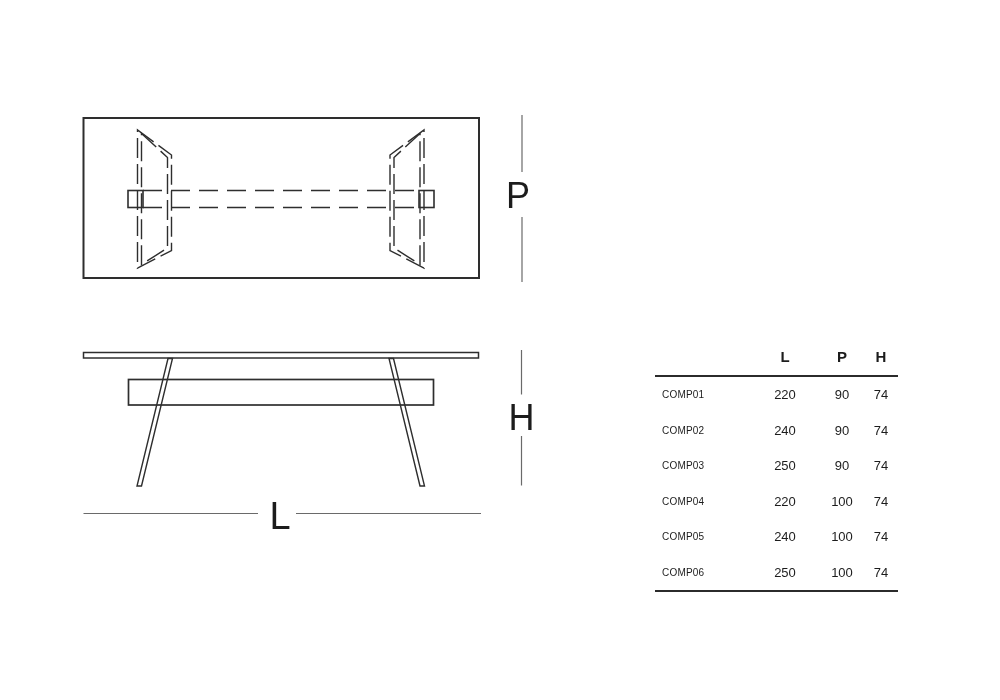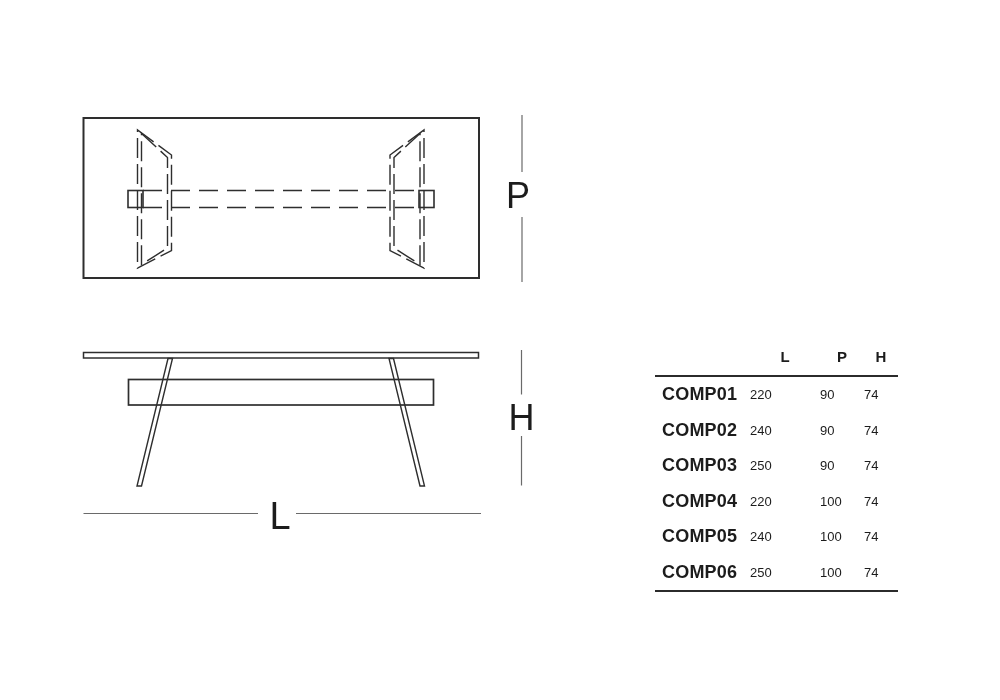--- a/index.html
+++ b/index.html
@@ -9,22 +9,22 @@
   }
   .drawing-svg { position:absolute; left:0; top:0; }
 
   .spec-table { position:absolute; left:655px; top:338px; width:243px; color:#1c1c1c; }
   .sgrid { display:grid; grid-template-columns:95px 70px 44px 34px; align-items:center; }
   .spec-head { height:37px; font-weight:700; font-size:15px; }
   .spec-head .hcell { text-align:center; }
   .rule { height:0; border-top:2px solid #2b2b2b; }
   .rule-bottom { border-top-width:2.5px; }
   .spec-row { height:35.5px; font-size:13px; }
-  .spec-row .rname { font-weight:700; font-size:18px; padding-left:7px; letter-spacing:0.2px; }
-  .spec-row .num { }
+  .spec-row .rname { font-weight:400; font-size:10px; padding-left:7px; letter-spacing:0.2px; }
+  .spec-row .num { text-align:center; }
 
   .dim-letter { font-family:"Liberation Sans", sans-serif; font-weight:400; fill:#1c1c1c; }
 </style>
 </head>
 <body>
 
 <div class="canvas">
 
   <svg class="drawing-svg" width="1000" height="700" viewBox="0 0 1000 700">
 

